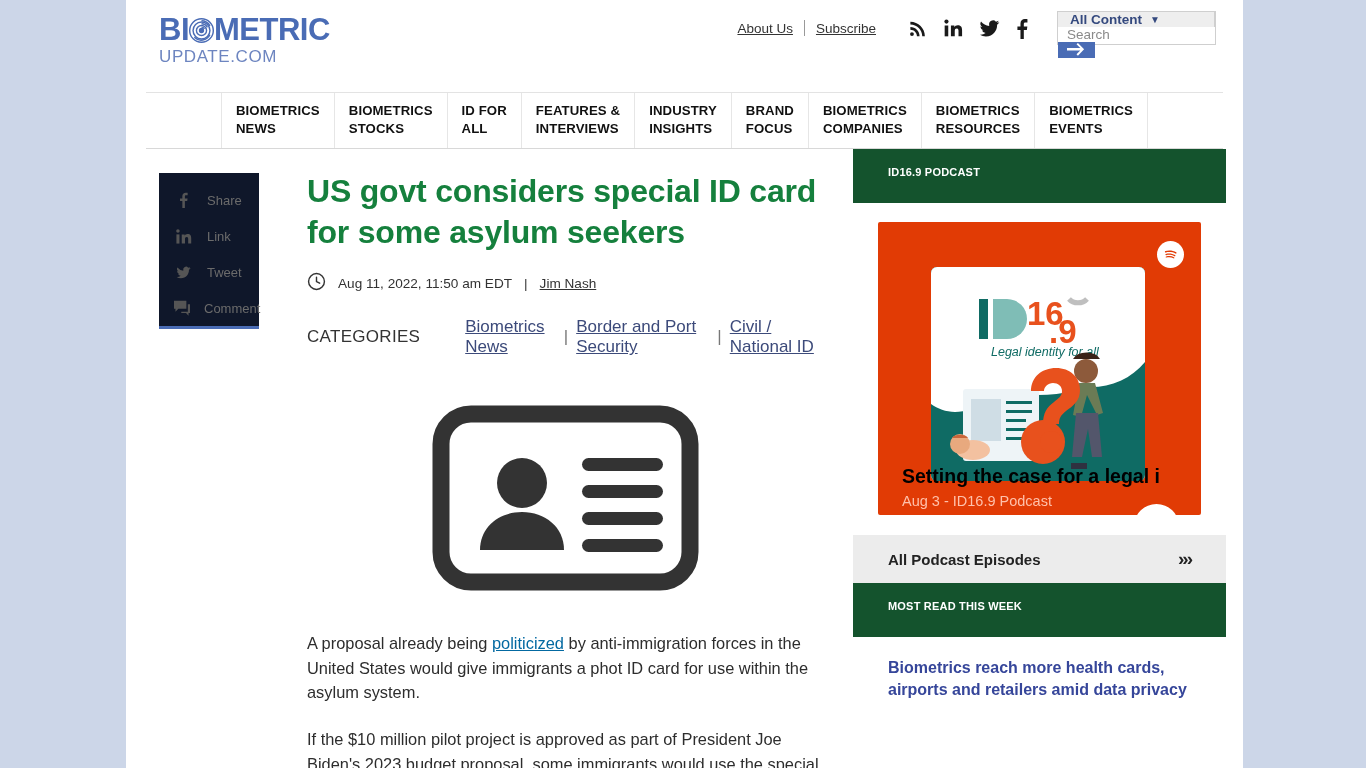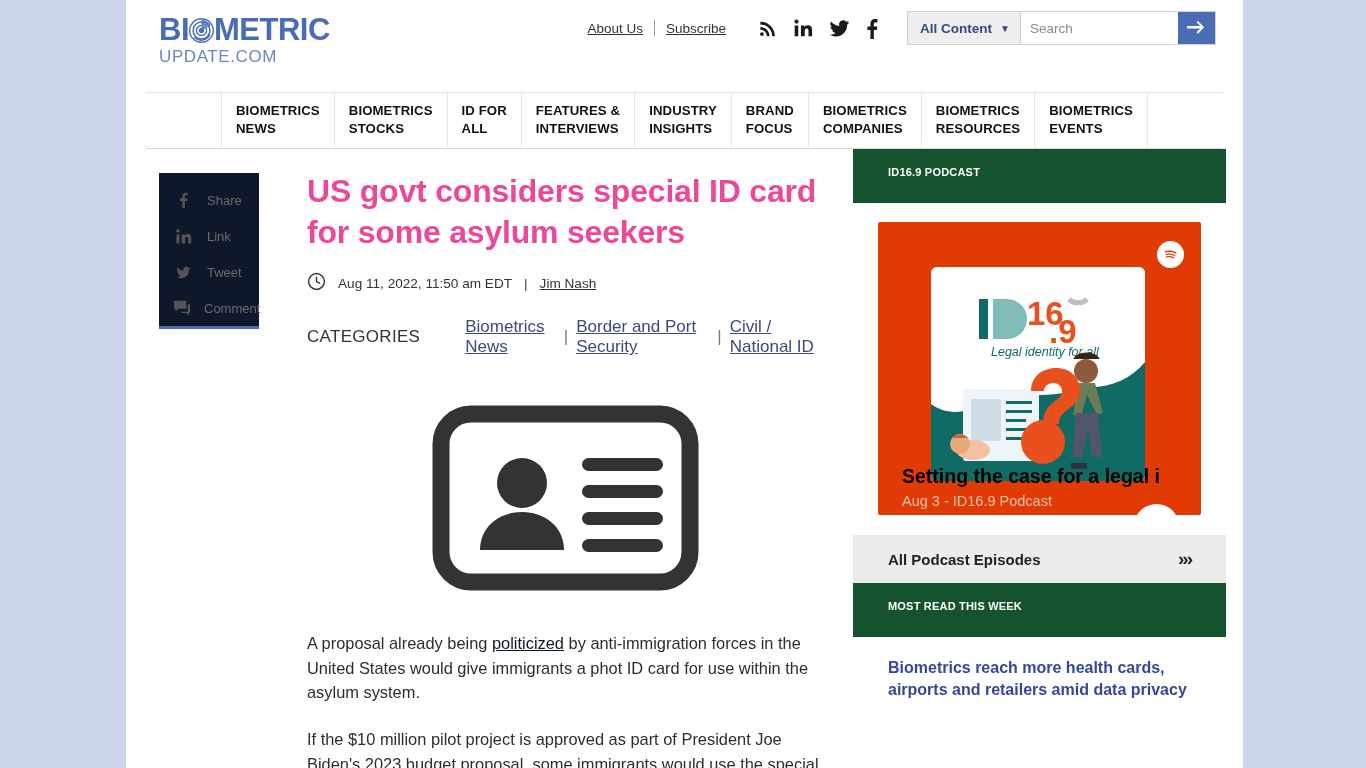--- a/index.html
+++ b/index.html
@@ -70,20 +70,21 @@
     width: 1px; height: 16px; background: #999; margin: 0 2px;
   }
   .socials { display: flex; align-items: center; gap: 16px; margin-left: 23px; }
   .socials a { color: #1a1a1a; display: flex; align-items: center; }
 
   .searchbox {
     display: flex; align-items: stretch;
     margin-left: 29px;
     height: 34px;
     border: 1px solid #cfcfcf;
+    flex-direction: column;
   }
   .sel {
     background: #eeeeee;
     border-right: 1px solid #cfcfcf;
     display: flex; align-items: center; gap: 8px;
     padding: 0 10px 0 12px;
     font-size: 13.5px; color: #34497e; font-weight: bold;
     cursor: pointer;
   }
   .caret { font-size: 10px; color: #34497e; }
@@ -141,21 +142,21 @@
     cursor: pointer;
     color: #6b6b6b;
     font-size: 13px;
   }
   .shareicon { width: 21px; display:flex; align-items:center; justify-content:center; color: #555; }
 
   .article { width: 575px; padding: 22px 30px 0 29px; }
   .headline {
     font-size: 32px;
     font-weight: bold;
-    color: #ec4899;
+    color: #15803d;
     line-height: 1.27;
     letter-spacing: -0.2px;
   }
   .byline {
     display: flex; align-items: center; gap: 12px;
     margin-top: 20px;
     font-size: 13.6px; color: #333;
   }
   .byline a { color: #333; text-decoration: underline; }
   .categories {
@@ -170,21 +171,21 @@
   .hero { margin: 48px 0 0 0; display: flex; justify-content: center; }
   .idcard { width: 267px; height: 186px; }
 
   .para {
     margin-top: 40px;
     font-size: 16.4px;
     line-height: 1.5;
     color: #2d2d2d;
   }
   .para + .para { margin-top: 22px; }
-  .para a { color: #0f172a; }
+  .para a { color: #0369a1; }
 
   
   .sidebar { width: 373px; padding-top: 0; }
   .widget-head {
     background: #14532d;
     color: #fff;
     font-size: 11px;
     font-weight: bold;
     letter-spacing: 0.2px;
     padding: 17px 35px;

